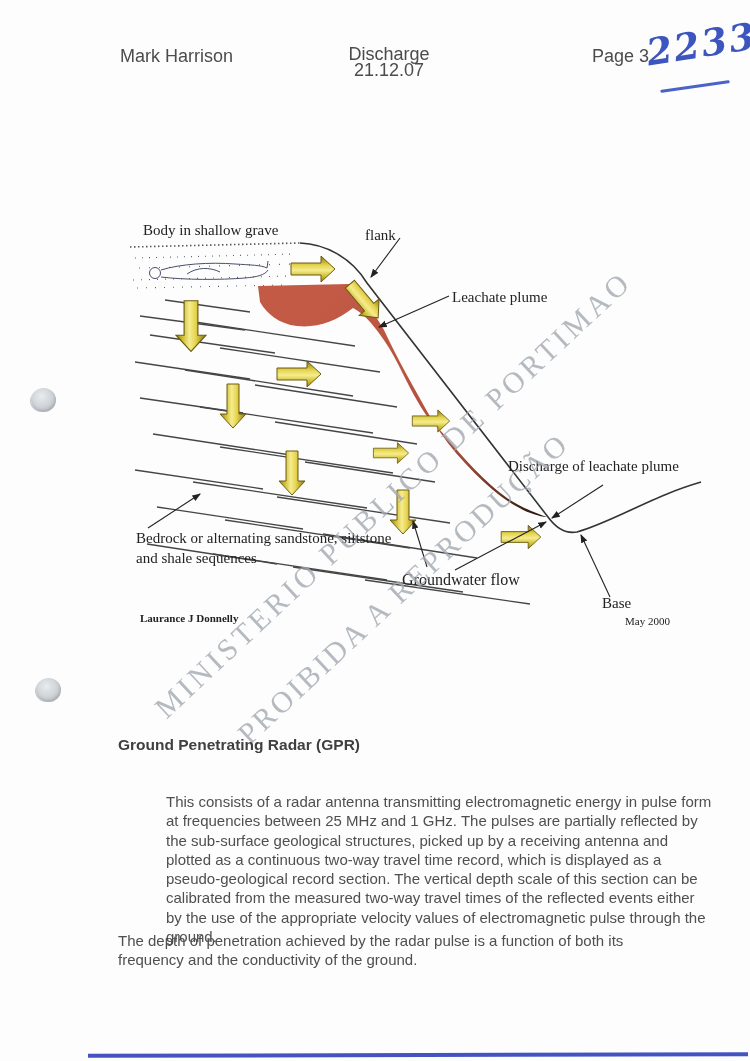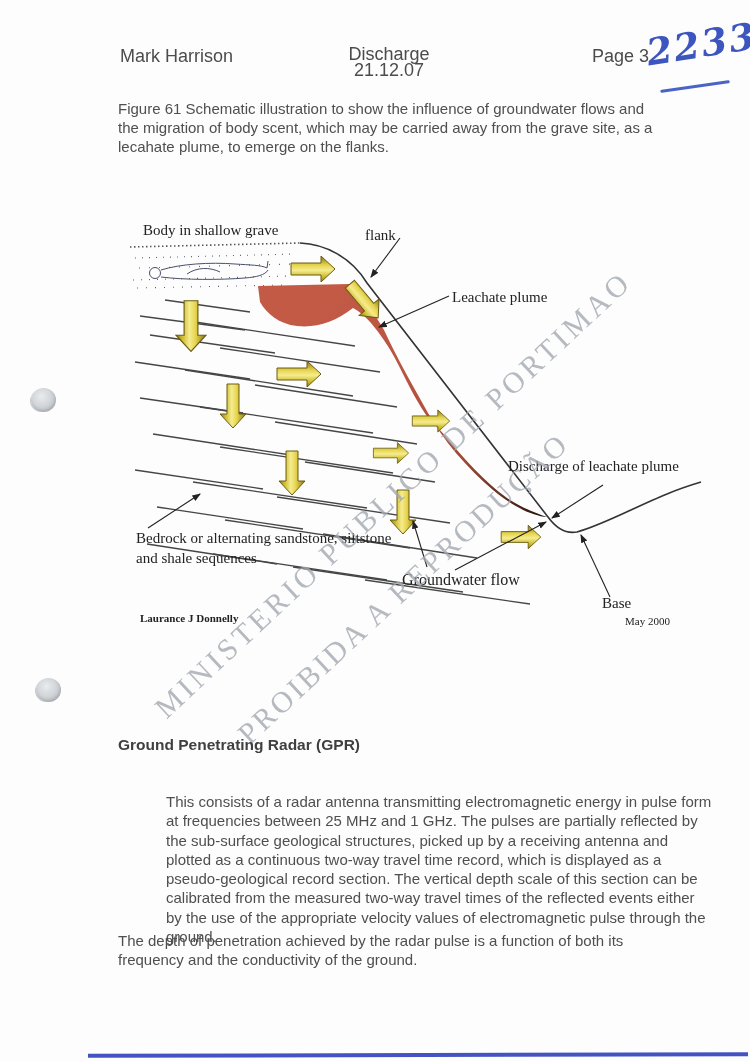--- a/index.html
+++ b/index.html
@@ -62,21 +62,20 @@
 
   <div class="hdr" style="left:120px;top:46px;">Mark Harrison</div>
   <div class="hdr hdr-center" style="top:46px;">
     <div>Discharge</div>
     <div>21.12.07</div>
   </div>
   <div class="hdr" style="left:592px;top:46px;">Page 3</div>
   <div class="handwritten">2233</div>
   <div class="hand-underline"></div>
 
-  <div class="caption">Figure 61 Schematic illustration to show the influence of groundwater flows and the migration of body scent, which may be carried away from the grave site, as a lecahate plume, to emerge on the flanks.</div>
 
   <div class="diagram">
   <svg width="620" height="430" viewBox="0 0 620 430">
     <defs>
       <linearGradient id="plumeG" gradientUnits="userSpaceOnUse" x1="200" y1="90" x2="423" y2="307">
         <stop offset="0" stop-color="#c25a46"></stop>
         <stop offset="0.45" stop-color="#b5523f"></stop>
         <stop offset="0.68" stop-color="#9c4936"></stop>
         <stop offset="0.82" stop-color="#6e3423"></stop>
         <stop offset="0.93" stop-color="#402015"></stop>

